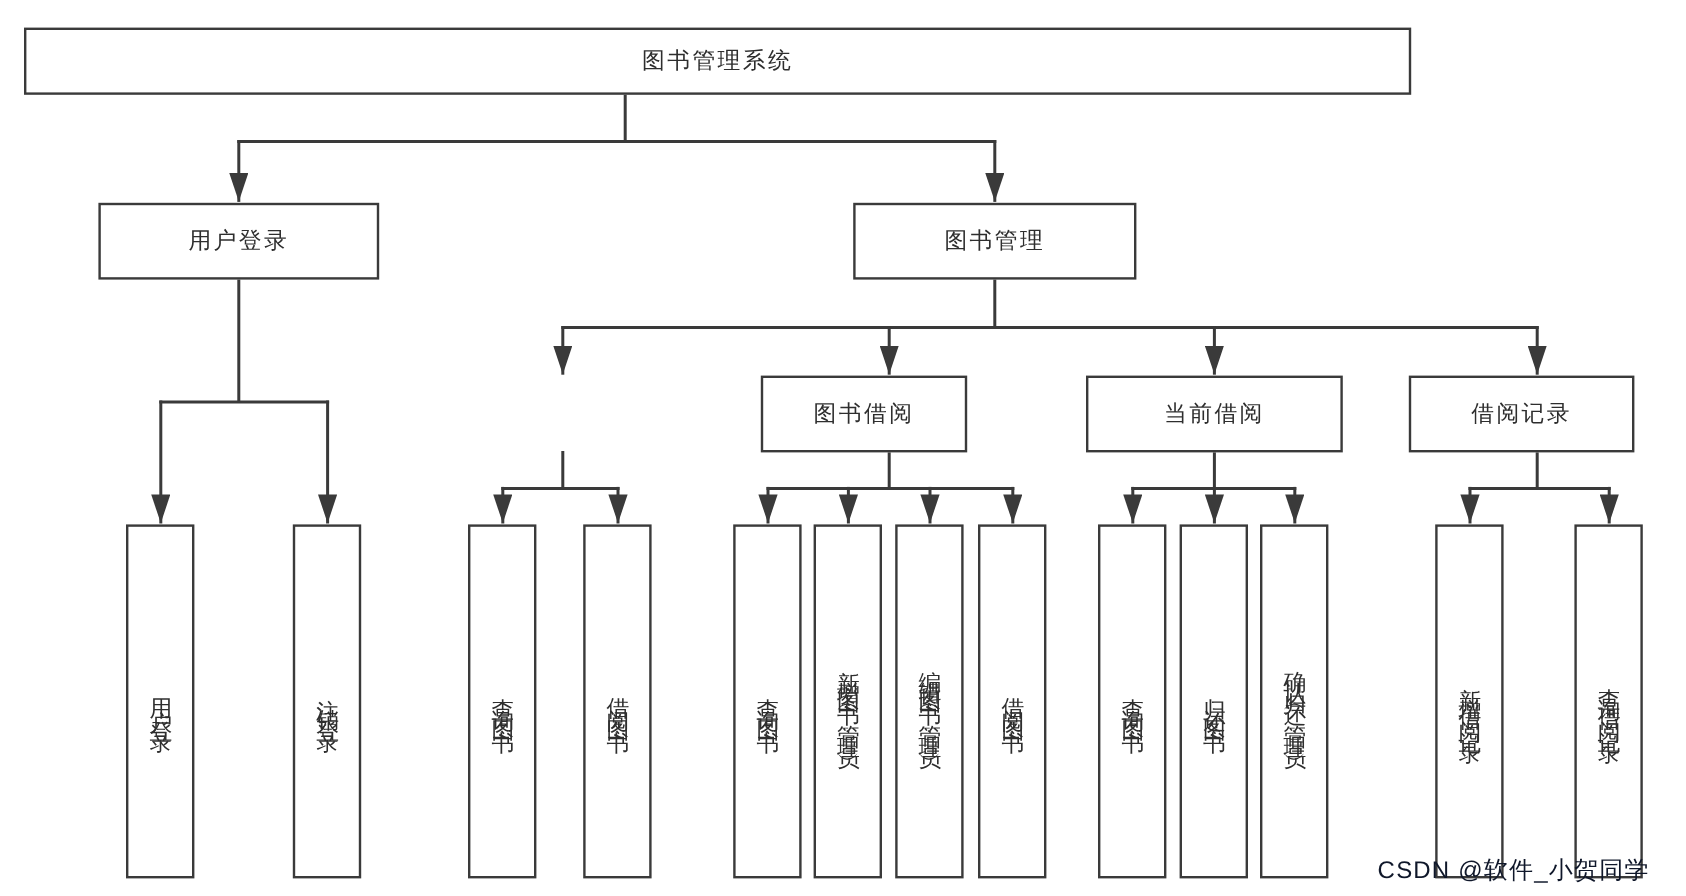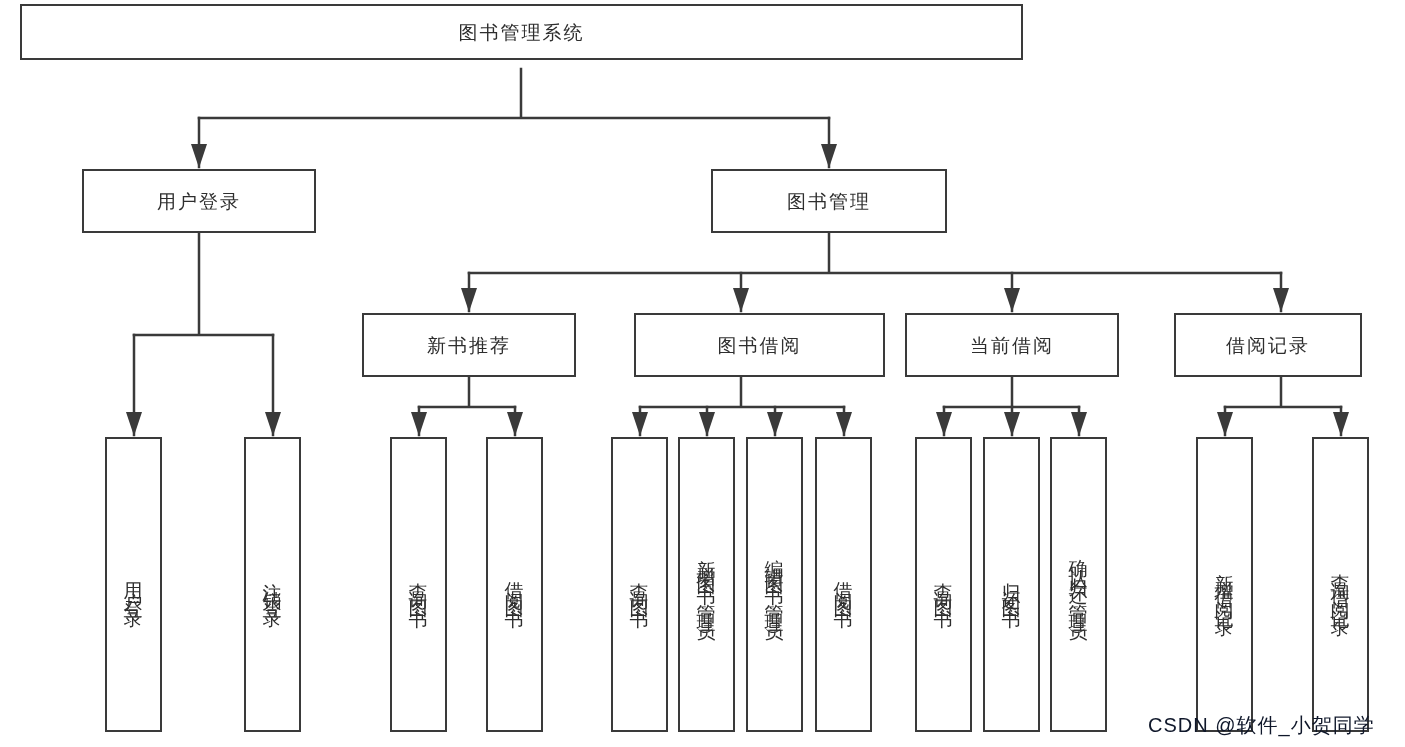--- a/index.html
+++ b/index.html
@@ -36,27 +36,27 @@
     letter-spacing: 2px;
     line-height: 1;
     white-space: nowrap;
   }
   .node.v {
     writing-mode: vertical-rl;
     letter-spacing: 9px;
     white-space: normal;
   }
   
-  .n-root        { left: 20px;   top: 4px;  width: 1003px; height: 56px; }
+  .n-root        { left: 20px;   top: 23px;  width: 1156px; height: 56px; }
   
   .n-user-login  { left: 82px;   top: 169px; width: 234px;  height: 64px; }
   .n-book-mgmt   { left: 711px;  top: 169px; width: 236px;  height: 64px; }
   
   .n-new-books      { left: 362px;  top: 313px; width: 214px; height: 64px; }
-  .n-book-borrow    { left: 634px;  top: 313px; width: 251px; height: 64px; }
+  .n-book-borrow    { left: 634px;  top: 313px; width: 172px; height: 64px; }
   .n-current-borrow { left: 905px;  top: 313px; width: 214px; height: 64px; }
   .n-borrow-records { left: 1174px; top: 313px; width: 188px; height: 64px; }
   
   .leaf { top: 437px; width: 57px; height: 295px; }
   .n-login          { left: 105px;  }
   .n-logout         { left: 244px;  }
   .n-nb-query       { left: 390px;  }
   .n-nb-borrow      { left: 486px;  }
   .n-bb-query       { left: 611px;  }
   .n-bb-add         { left: 678px;  }
@@ -124,21 +124,20 @@
       <line x1="1225" y1="407" x2="1225" y2="435" marker-end="url(#arrow)"></line>
       <line x1="1341" y1="407" x2="1341" y2="435" marker-end="url(#arrow)"></line>
     </g>
   </svg>
 
   <div class="node n-root">图书管理系统</div>
 
   <div class="node n-user-login">用户登录</div>
   <div class="node n-book-mgmt">图书管理</div>
 
-  <div class="node n-new-books">新书推荐</div>
   <div class="node n-book-borrow">图书借阅</div>
   <div class="node n-current-borrow">当前借阅</div>
   <div class="node n-borrow-records">借阅记录</div>
 
   <div class="node v leaf n-login">用户登录</div>
   <div class="node v leaf n-logout">注销登录</div>
 
   <div class="node v leaf n-nb-query">查询图书</div>
   <div class="node v leaf n-nb-borrow">借阅图书</div>
 

